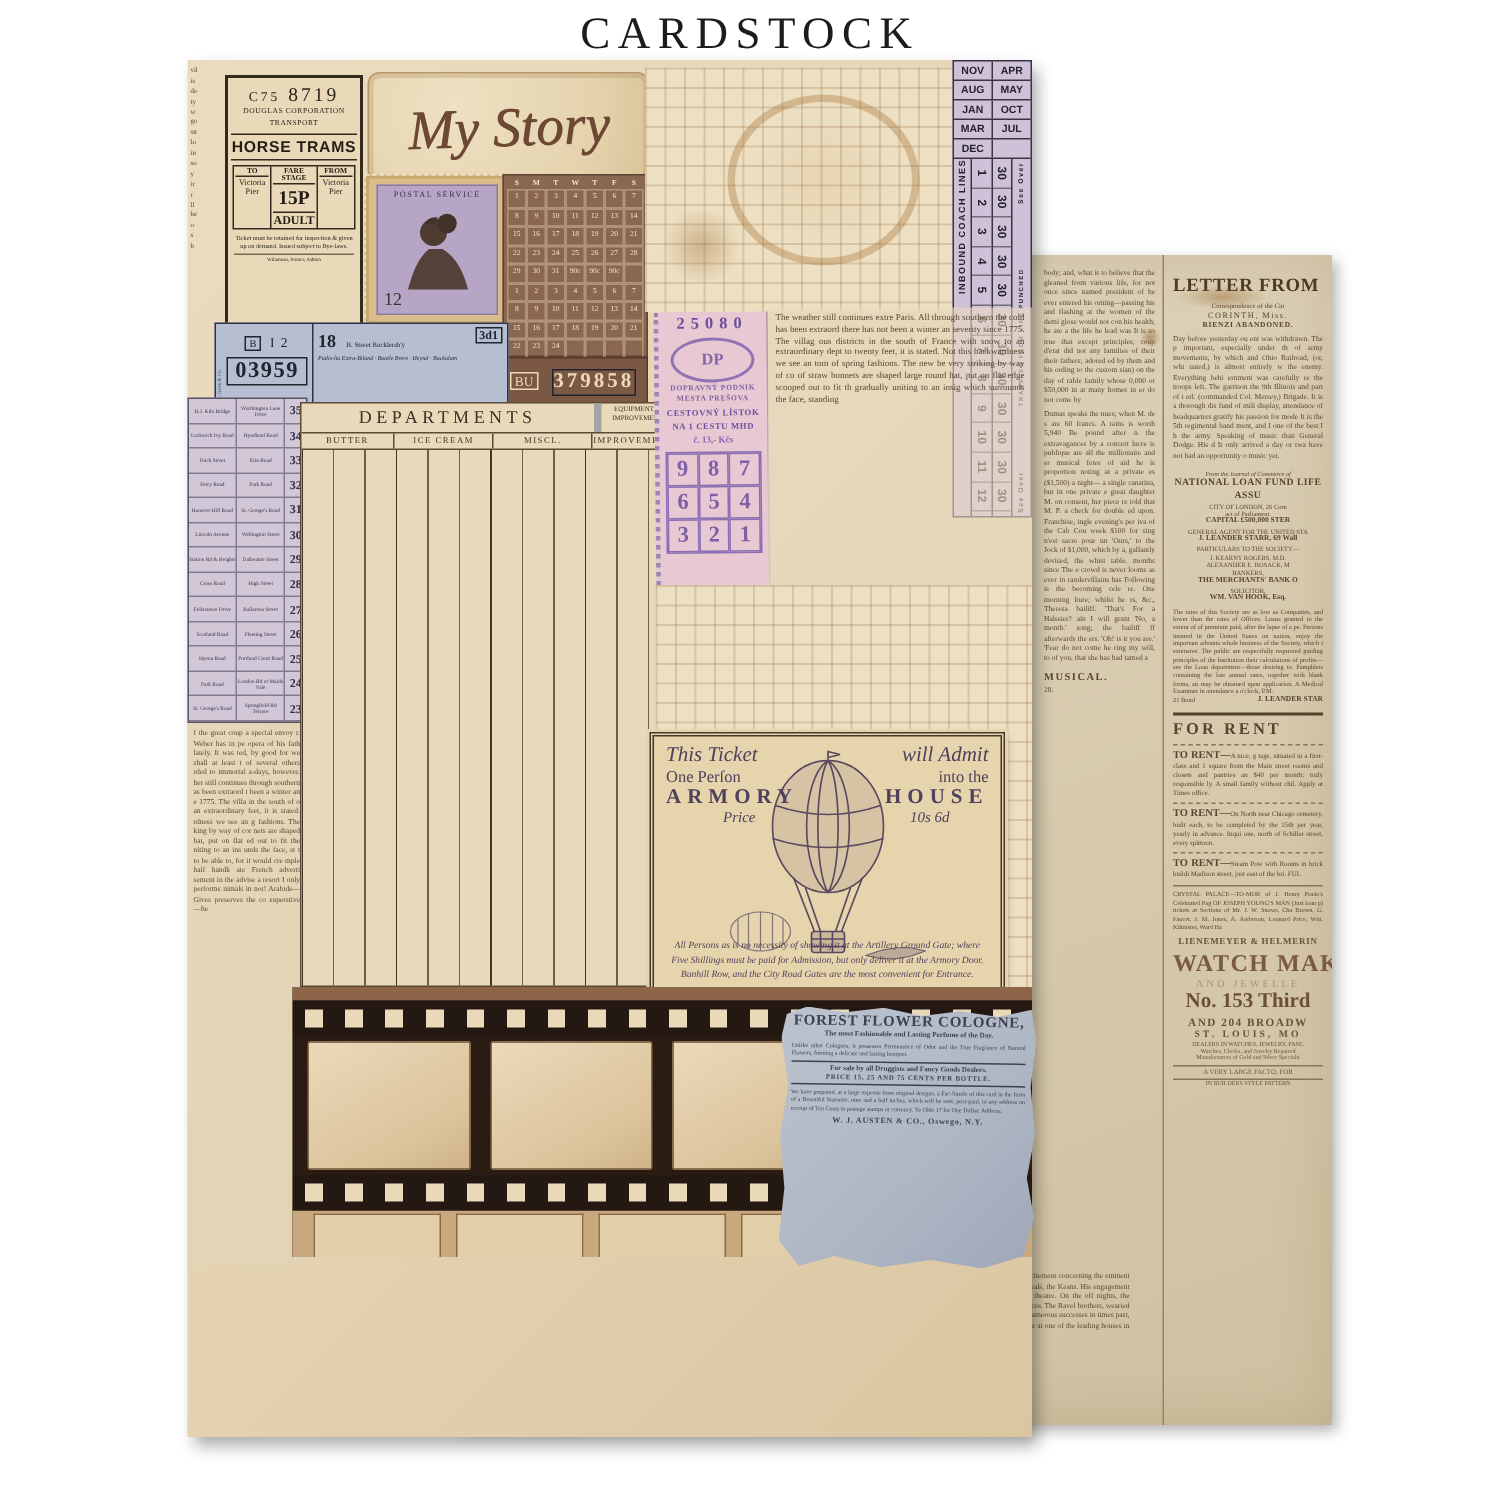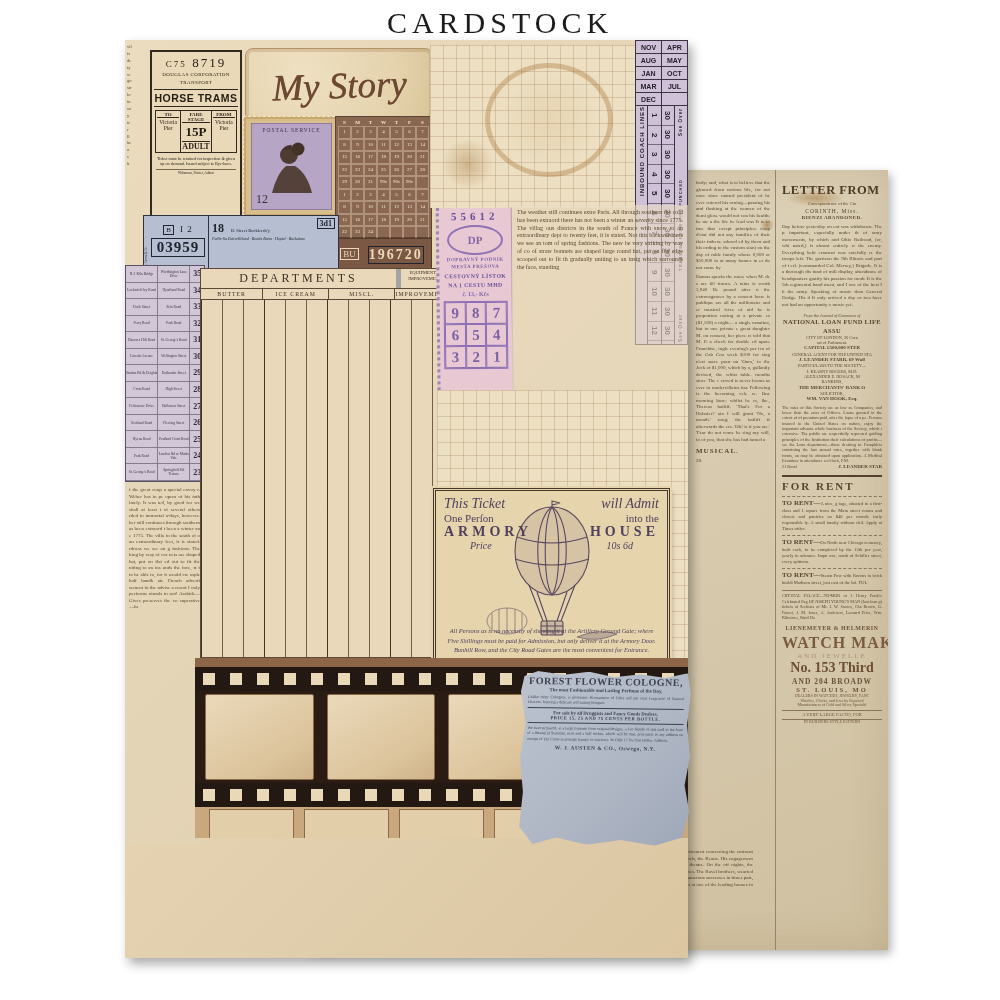--- a/index.html
+++ b/index.html
@@ -207,21 +207,21 @@
   .letflow span{font-size:25px;letter-spacing:4px;color:#715740;}
 
   
   .balloon{left:308px;top:448px;width:237px;height:176px;background:#e6d4ad;
     border:3px double #46392b;box-shadow:0 0 0 2px #e6d4ad, 2px 3px 5px rgba(60,40,20,.3);
     color:#4f415c;padding:5px 8px;overflow:hidden;}
   .bl-row{display:flex;justify-content:space-between;position:relative;z-index:2;}
   .bl-script{font-style:italic;font-size:14px;}
   .bl-caps{font-size:11px;}
   .bl-arm{font-size:14px;letter-spacing:4px;font-weight:bold;}
-  .bl-price{font-style:italic;font-size:10px;}
+  .bl-price{font-style:italic;font-size:10px;margin-left:12px;}
   .bl-body{position:absolute;bottom:6px;left:8px;right:8px;font-style:italic;font-size:6.4px;
     line-height:1.5;text-align:center;z-index:2;}
   .balloon svg{position:absolute;left:50%;top:8px;transform:translateX(-50%);z-index:1;}
 
   
   .film{left:70px;top:618px;width:493px;height:180px;background:#30210f;overflow:hidden;}
   .film-edge{height:9px;background:#8d6548;}
   .film-band{height:24px;background:#241812;position:relative;}
   .film-band .holes{position:absolute;left:0;top:6px;height:12px;width:100%;
     background:repeating-linear-gradient(90deg,transparent 0 8px,#ead9b8 8px 20px,transparent 20px 27px);}
@@ -471,21 +471,21 @@
             <span class="cell"></span>
             <span class="cell"></span>
             <span class="cell"></span>
             <span class="cell"></span>
           </div>
         </div>
     </div>
 
     <div class="brown-ticket">
       <span class="bt-pre">BU</span>
-      <span class="bt-num">196720</span>
+      <span class="bt-num">379858</span>
     </div>
 
     <div class="graph graph-top">
       <div class="stain" style="left:55px;top:18px;width:118px;height:104px;border:5px solid rgba(165,112,48,.35);background:radial-gradient(circle,rgba(190,140,70,.12),transparent 60%);"></div>
       <div class="stain" style="left:10px;top:95px;width:55px;height:48px;background:radial-gradient(circle,rgba(150,100,40,.35),transparent 70%);"></div>
     </div>
 
     <div class="months">
       <div class="mt-head">
           <div class="mt-row">
@@ -642,21 +642,21 @@
       <div class="lg-sub">
           <div class="item">BUTTER</div>
           <div class="item">ICE CREAM</div>
           <div class="item">MISCL.</div>
           <div class="item">IMPROVEMENT</div>
         </div>
       <div class="lg-body"></div>
     </div>
 
     <div class="pink-ticket">
-      <div class="pk-serial">55612</div>
+      <div class="pk-serial">25080</div>
       <div class="pk-oval">DP</div>
       <div class="pk-line1">DOPRAVNÝ PODNIK</div>
       <div class="pk-line1">MESTA PREŠOVA</div>
       <div class="pk-line2">CESTOVNÝ LÍSTOK</div>
       <div class="pk-line2">NA 1 CESTU MHD</div>
       <div class="pk-price">č. 13,- Kčs</div>
       <div class="pk-grid">
           <div class="row">
             <span class="cell">9</span>
             <span class="cell">8</span>

